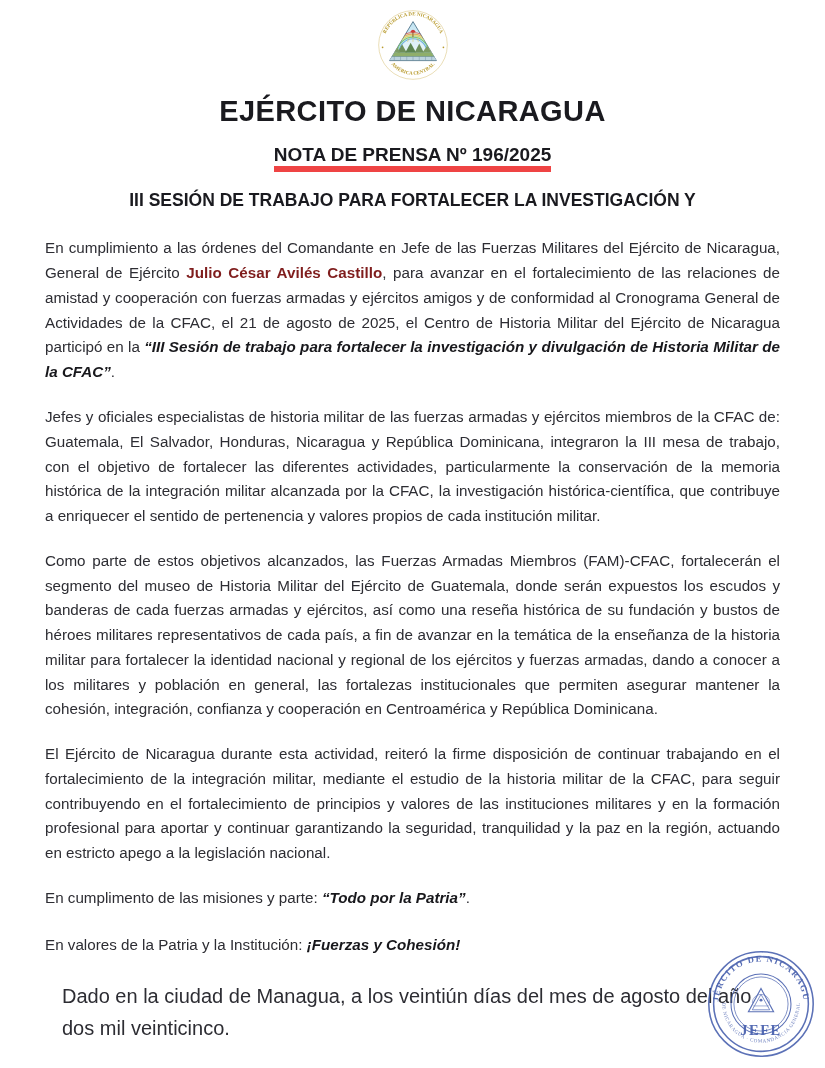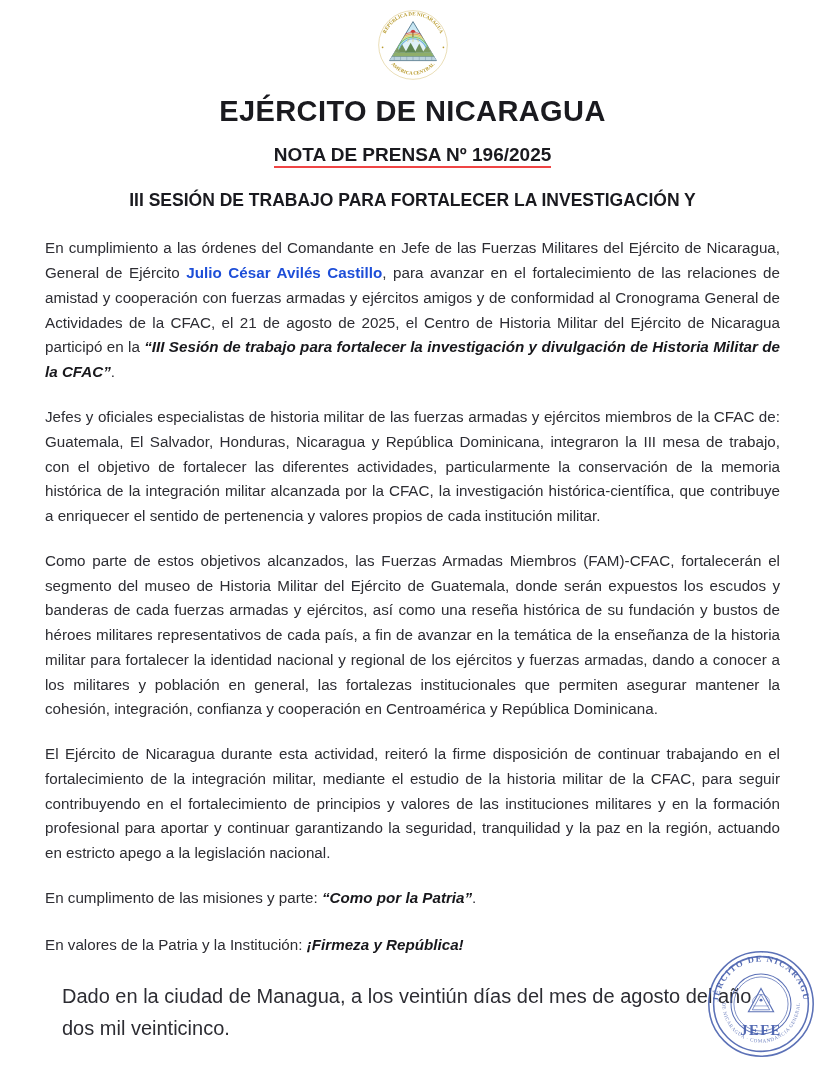--- a/index.html
+++ b/index.html
@@ -52,21 +52,21 @@
   }
   .press-no {
     text-align: center;
     font-size: 19px;
     font-weight: bold;
     color: #1a1a1f;
     margin: 16px 0 0 0;
     line-height: 1.2;
   }
   .press-no span {
-    border-bottom: 2px solid #ef4444;
+    border-bottom: 6px solid #ef4444;
     padding-bottom: 1px;
   }
   .subject {
     text-align: center;
     font-size: 17.5px;
     font-weight: bold;
     color: #1a1a1f;
     margin: 22px auto 4px auto;
     line-height: 1.33;
     max-width: 640px;
@@ -79,21 +79,21 @@
   p.para {
     text-align: justify;
     text-justify: inter-word;
     font-size: 15.2px;
     line-height: 1.63;
     margin: 0 0 20px 0;
     color: #2d2d33;
     hyphens: none;
   }
   p.para:last-child { margin-bottom: 0; }
-  .b { font-weight: bold; color: #1d4ed8; }
+  .b { font-weight: bold; color: #7f1d1d; }
   .bi { font-weight: bold; font-style: italic; color: #18181c; }
 
   .closing {
     font-size: 15.2px;
     line-height: 1.63;
     margin: 0 0 22px 0;
     text-align: left;
     color: #2d2d33;
   }
   .dateline {
@@ -211,23 +211,23 @@
   <div class="body-block">
 
     <p class="para"><span>En cumplimiento a las órdenes del Comandante en Jefe de las Fuerzas Militares del Ejército de Nicaragua, General de Ejército </span><span class="b">Julio César Avilés Castillo</span><span>, para avanzar en el fortalecimiento de las relaciones de amistad y cooperación con fuerzas armadas y ejércitos amigos y de conformidad al Cronograma General de Actividades de la CFAC, el 21 de agosto de 2025, el Centro de Historia Militar del Ejército de Nicaragua participó en la </span><span class="bi">“III Sesión de trabajo para fortalecer la investigación y divulgación de Historia Militar de la CFAC”</span><span>.</span></p>
 
     <p class="para">Jefes y oficiales especialistas de historia militar de las fuerzas armadas y ejércitos miembros de la CFAC de: Guatemala, El Salvador, Honduras, Nicaragua y República Dominicana, integraron la III mesa de trabajo, con el objetivo de fortalecer las diferentes actividades, particularmente la conservación de la memoria histórica de la integración militar alcanzada por la CFAC, la investigación histórica-científica, que contribuye a enriquecer el sentido de pertenencia y valores propios de cada institución militar.</p>
 
     <p class="para">Como parte de estos objetivos alcanzados, las Fuerzas Armadas Miembros (FAM)-CFAC, fortalecerán el segmento del museo de Historia  Militar del Ejército de Guatemala, donde serán expuestos los escudos y banderas de cada fuerzas armadas y ejércitos, así como una reseña histórica de su fundación y bustos de héroes militares representativos de cada país, a fin de avanzar en la temática de la enseñanza de la historia militar para fortalecer la identidad nacional y regional de los ejércitos y fuerzas armadas, dando a conocer a los militares y población en general, las fortalezas institucionales que permiten asegurar mantener la cohesión, integración, confianza y cooperación en Centroamérica y República Dominicana.</p>
 
     <p class="para">El Ejército de Nicaragua durante esta actividad, reiteró la firme disposición de continuar trabajando en el fortalecimiento de la integración militar, mediante el estudio de la historia militar de la CFAC, para seguir contribuyendo en el fortalecimiento de principios y valores de las instituciones militares y en la formación profesional para aportar y continuar garantizando la seguridad, tranquilidad y la paz en la región, actuando en estricto apego a la legislación nacional.</p>
 
-    <p class="closing"><span>En cumplimento de las misiones y parte: </span><span class="bi">“Como por la Patria”</span><span>.</span></p>
-
-    <p class="closing"><span>En valores de la Patria y la Institución: </span><span class="bi">¡Firmeza y República!</span></p>
+    <p class="closing"><span>En cumplimento de las misiones y parte: </span><span class="bi">“Todo por la Patria”</span><span>.</span></p>
+
+    <p class="closing"><span>En valores de la Patria y la Institución: </span><span class="bi">¡Fuerzas y Cohesión!</span></p>
 
     <p class="dateline">Dado en la ciudad de Managua, a los veintiún días del mes de agosto del año dos mil veinticinco.</p>
   </div>
 
   <div class="signature">
     <div>COMANDANCIA GENERAL</div>
 
   </div>
 
   <svg class="stamp" viewBox="0 0 120 120">

